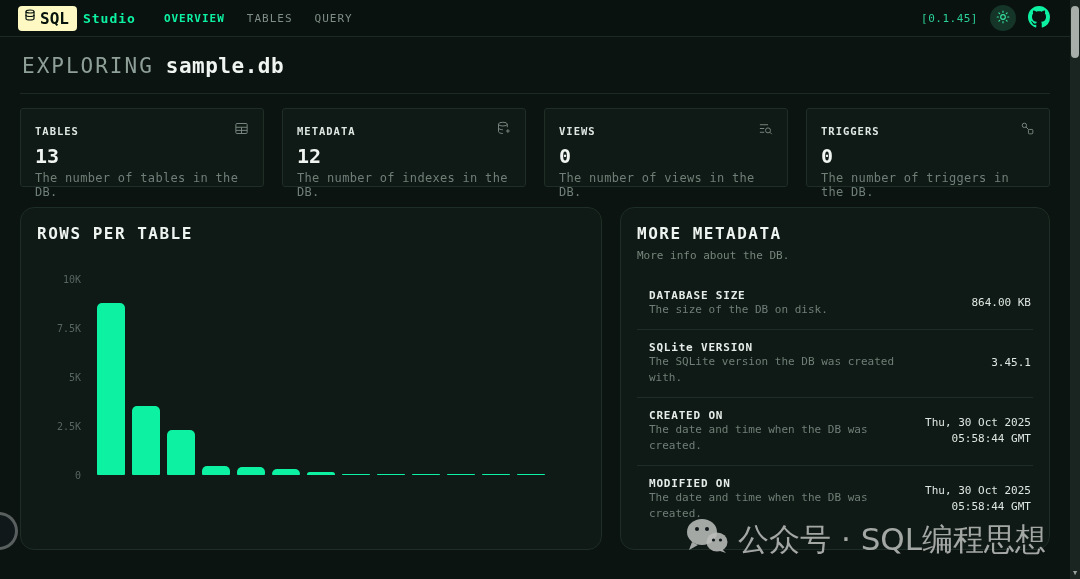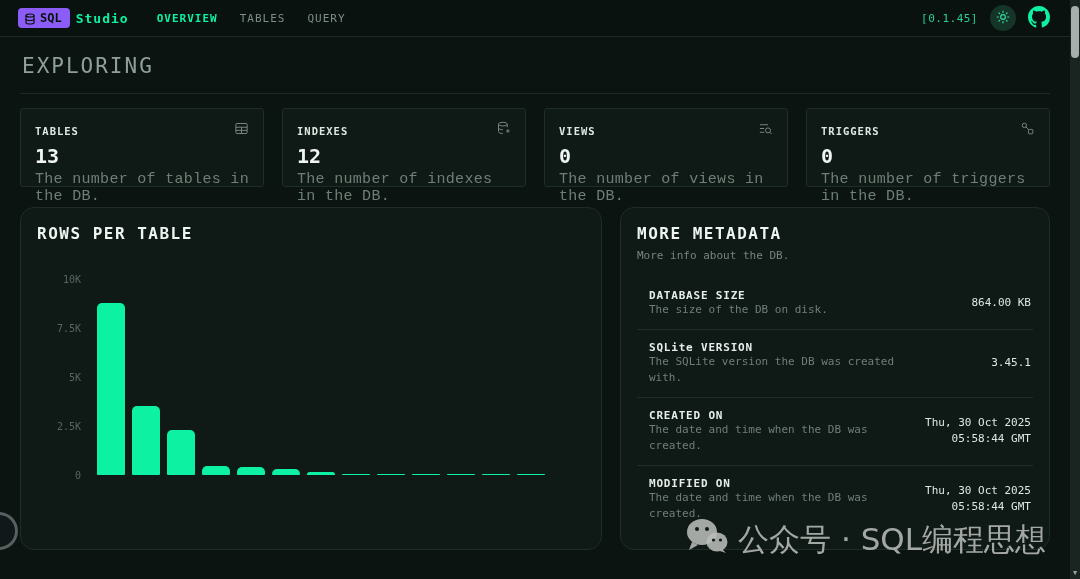--- a/index.html
+++ b/index.html
@@ -10,22 +10,22 @@
     font-family:"DejaVu Sans Mono","Liberation Mono",monospace;
   }
   
   .navbar {
     height:37px; display:flex; align-items:center;
     padding:0 30px 0 18px; border-bottom:1px solid #1c2a23;
     background:#0a120f;
   }
   .logo { display:flex; align-items:center; gap:6px; cursor:pointer; }
   .logo-badge {
-    display:flex; align-items:flex-end; gap:4px;
-    background:#8b5cf6; color:#06130d; font-weight:bold; font-size:12px;
+    display:flex; align-items:flex-start; gap:4px;
+    background:#fef9c3; color:#06130d; font-weight:bold; font-size:16px;
     padding:3px 8px 3px 6px; border-radius:4px;
   }
   .logo-badge svg { display:block; }
   .logo-studio { color:#0df2a2; font-weight:bold; font-size:13px; letter-spacing:1px; }
   .nav-links { display:flex; align-items:center; gap:22px; margin-left:28px; }
   .nav-link { font-size:11px; letter-spacing:1px; color:#7e8d86; cursor:pointer; }
   .nav-link.active { color:#0df2a2; font-weight:bold; }
   .nav-right { margin-left:auto; display:flex; align-items:center; gap:12px; }
   .version { color:#2ad196; font-size:11px; letter-spacing:0.5px; }
   .theme-btn {
@@ -45,21 +45,21 @@
   
   .cards { margin-top:14px; display:grid; grid-template-columns:repeat(4,1fr); gap:18px; }
   .card {
     background:#0f1915; border:1px solid #1e2d26; border-radius:3px;
     padding:12px 14px; height:79px;
   }
   .card-head { display:flex; justify-content:space-between; align-items:center; }
   .card-label { font-size:10.5px; font-weight:bold; letter-spacing:1px; color:#dfe7e2; }
   .card-icon { color:#76857d; }
   .card-value { font-size:20px; font-weight:bold; margin-top:4px; color:#f0f5f2; }
-  .card-desc { font-size:15px; color:#6f7f77; margin-top:3px; letter-spacing:0.3px;font-family:Liberation Mono, monospace; }
+  .card-desc { font-size:12px; color:#6f7f77; margin-top:3px; letter-spacing:0.3px; }
   
   .main-row { margin-top:20px; display:grid; grid-template-columns:582px 1fr; gap:18px; }
   .panel {
     background:#0f1915; border:1px solid #1e2d26; border-radius:14px; padding:16px;
   }
   .panel-title { font-size:16px; font-weight:bold; letter-spacing:1.5px; color:#eef4f0; }
   .panel-sub { font-size:11px; color:#76857d; margin-top:6px; }
   
   .chart-wrap { position:relative; margin:36px 8px 26px 52px; height:196px; }
   .ytick {
@@ -140,41 +140,42 @@
         </svg>
       </span>
     </button>
   </div>
 </header>
 
 <div class="page">
 
   <div class="page-header">
     <span class="eyebrow">EXPLORING</span>
+    <span class="db-name">sample.db</span>
   </div>
 
   <div class="cards">
 
     <div class="card">
       <div class="card-head">
         <span class="card-label">TABLES</span>
         <span class="card-icon">
           <svg width="15" height="15" viewBox="0 0 24 24" fill="none" stroke="currentColor" stroke-width="1.6">
             <rect x="3" y="4" width="18" height="16" rx="1.5"></rect>
               <path d="M3 10h18M3 15h18M12 10v10"></path>
           </svg>
         </span>
       </div>
       <div class="card-value">13</div>
       <div class="card-desc">The number of tables in the DB.</div>
     </div>
 
     <div class="card">
       <div class="card-head">
-        <span class="card-label">INDEXES</span>
+        <span class="card-label">METADATA</span>
         <span class="card-icon">
           <svg width="15" height="15" viewBox="0 0 24 24" fill="none" stroke="currentColor" stroke-width="1.6">
             <ellipse cx="11" cy="5" rx="7" ry="3"></ellipse>
               <path d="M4 5v6c0 1.6 3.1 3 7 3"></path>
               <path d="M4 11v6c0 1.6 3.1 3 7 3"></path>
               <path d="M18 5v5M16 16h6M19 13v6"></path>
           </svg>
         </span>
       </div>
       <div class="card-value">12</div>

